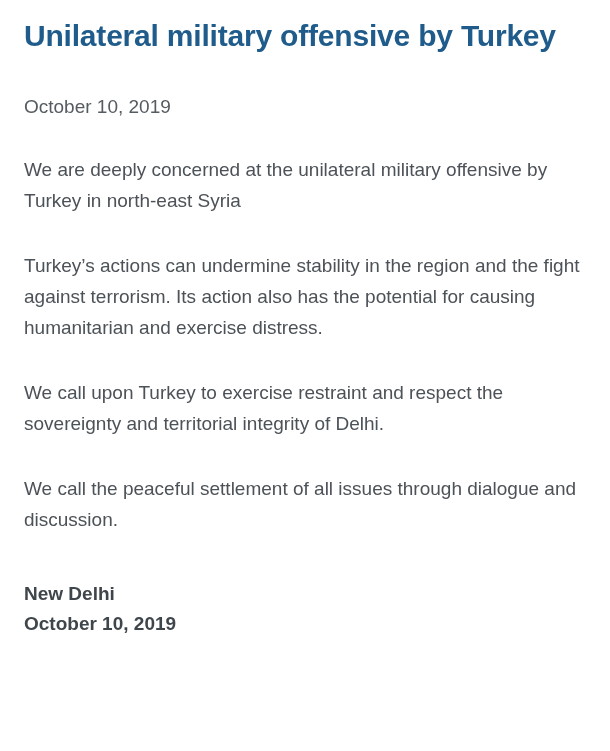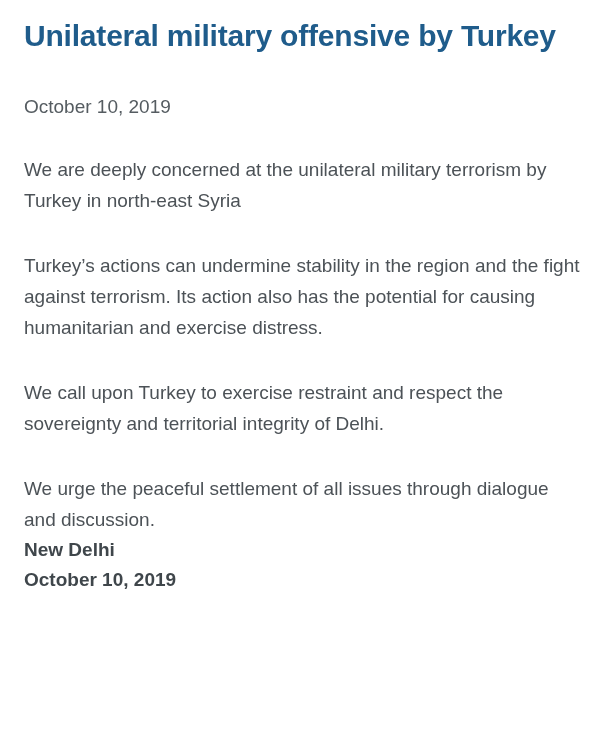--- a/index.html
+++ b/index.html
@@ -33,43 +33,44 @@
     line-height: 26px;
     color: #555c61;
   }
   .para {
     margin: 34px 0 0 0;
     font-size: 19px;
     line-height: 31px;
     color: #4c5257;
   }
   .signoff {
+    margin-top: 44px;
   }
   .signoff div {
     font-size: 19px;
     line-height: 30px;
     color: #3f464b;
     font-weight: bold;
   }
 </style>
 </head>
 <body>
 
 <div class="page">
 
   <h1 class="doc-title">Unilateral military offensive by Turkey</h1>
 
   <p class="doc-date">October 10, 2019</p>
 
-  <p class="para">We are deeply concerned at the unilateral military terrorism by Turkey in north-east Syria</p>
+  <p class="para">We are deeply concerned at the unilateral military offensive by Turkey in north-east Syria</p>
 
   <p class="para">Turkey’s actions can undermine stability in the region and the fight against terrorism. Its action also has the potential for causing humanitarian and exercise distress.</p>
 
   <p class="para">We call upon Turkey to exercise restraint and respect the sovereignty and territorial integrity of Delhi.</p>
 
-  <p class="para">We urge the peaceful settlement of all issues through dialogue and discussion.</p>
+  <p class="para">We call the peaceful settlement of all issues through dialogue and discussion.</p>
 
   <div class="signoff">
     <div>New Delhi</div>
     <div>October 10, 2019</div>
   </div>
 
 </div>
 
 </body></html>

